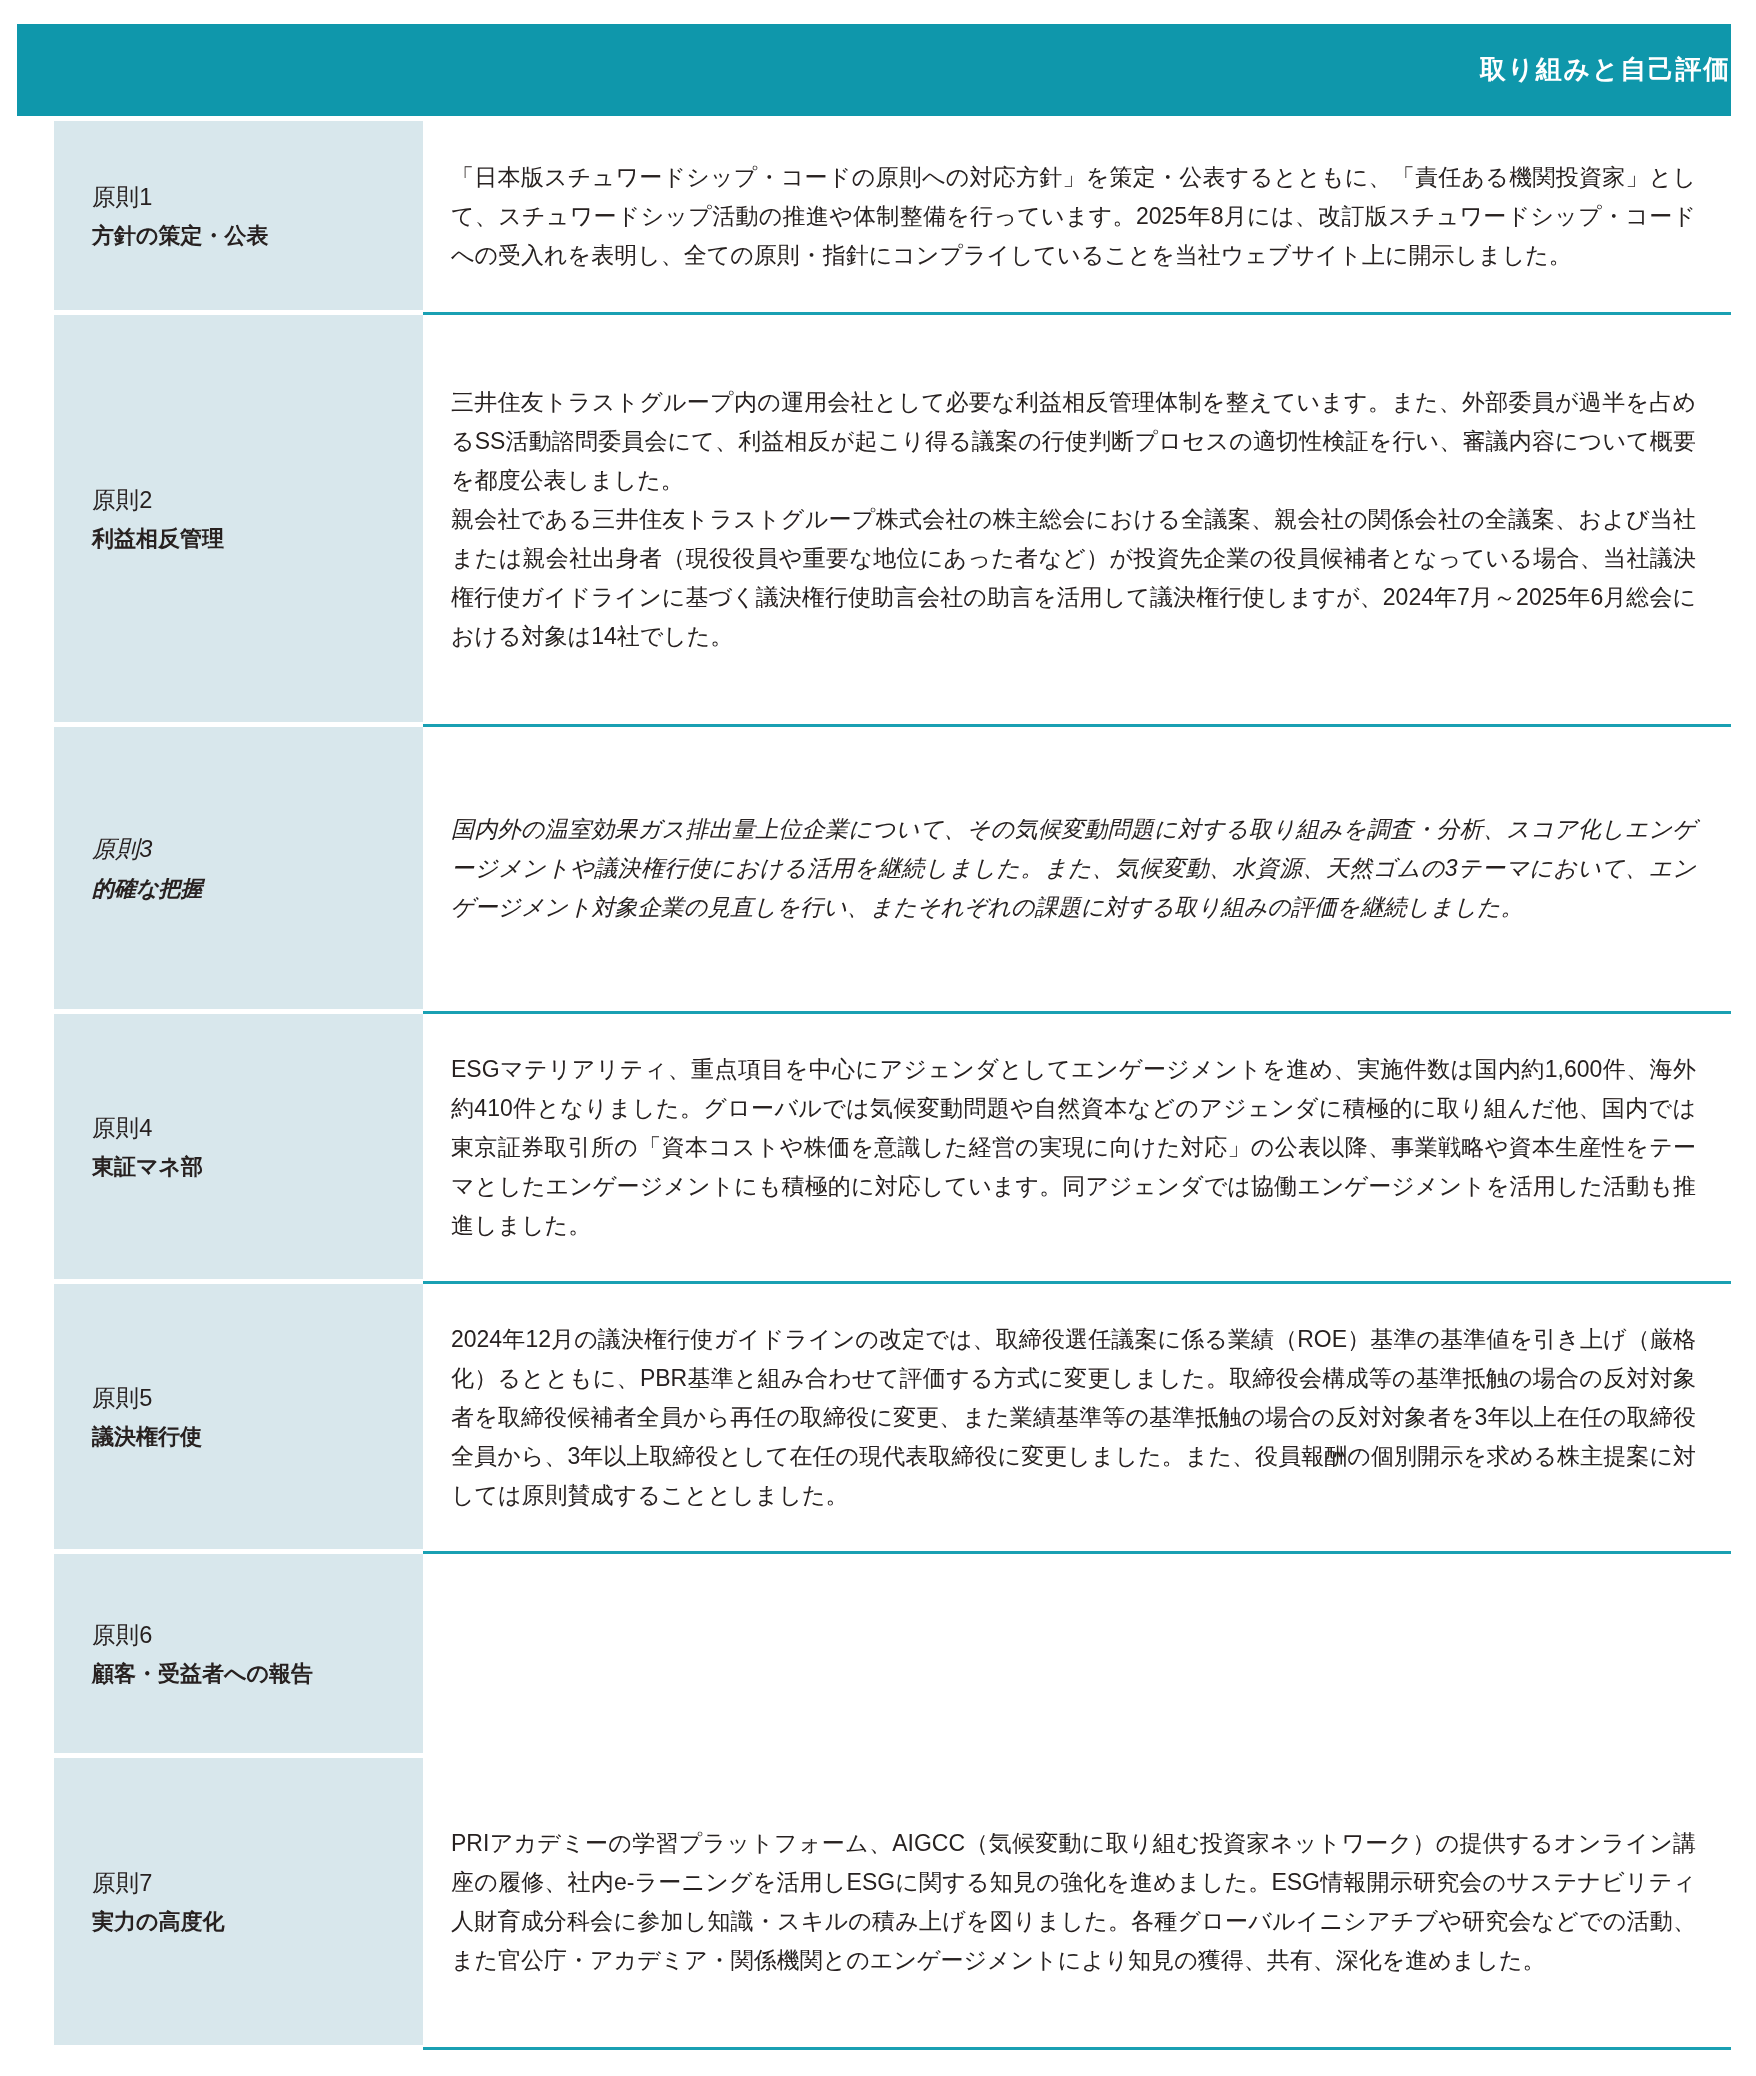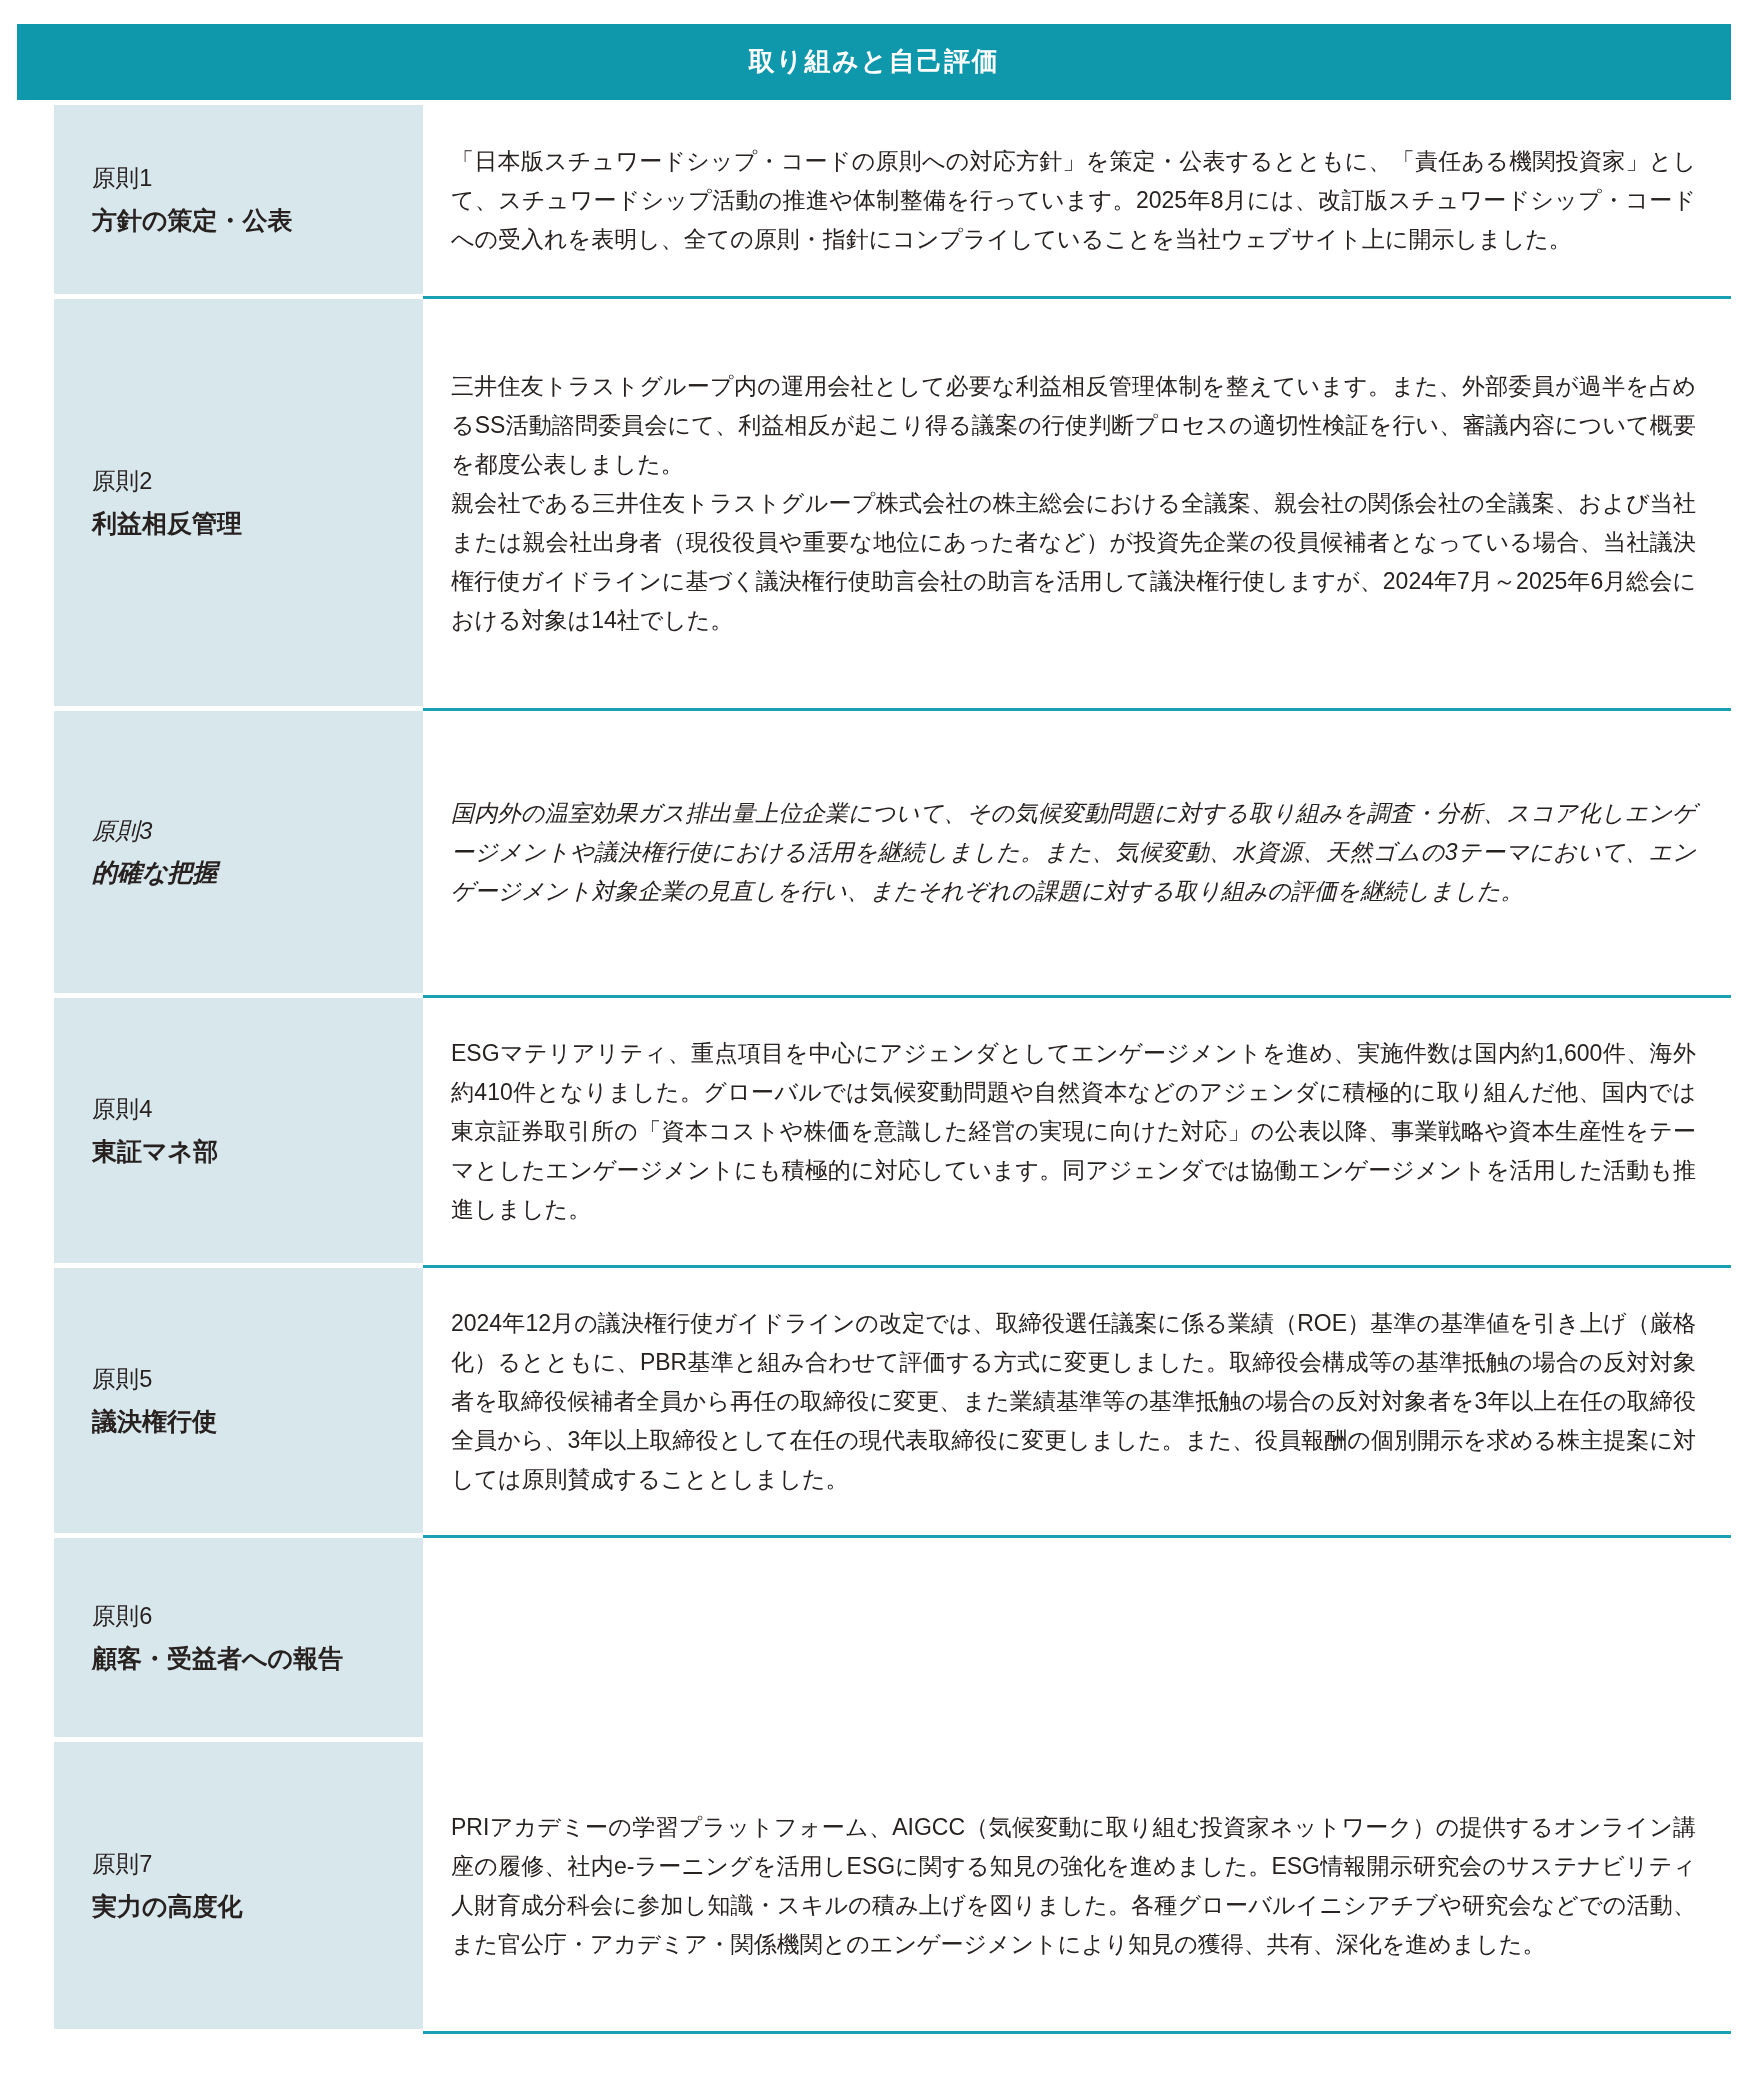--- a/index.html
+++ b/index.html
@@ -9,25 +9,25 @@
     font-family: "Liberation Sans", "DejaVu Sans", sans-serif;
   }
   body { height: 2076px; position: relative; overflow: hidden; }
   .sheet {
     position: absolute;
     left: 17px;
     top: 23.6px;
     width: 1714px;
   }
   .table-header {
-    height: 76px;
+    height: 92px;
     background: var(--accent-teal, #0f97ab);
     display: flex;
     align-items: center;
-    justify-content: center;
+    justify-content: flex-end;
   }
   .table-header-title {
     color: #ffffff;
     font-size: 26px;
     font-weight: bold;
     letter-spacing: 1.7px;
   }
   .principles-table { margin-top: 5px; }
   .prow { display: flex; align-items: stretch; }
   .prow:nth-of-type(1) { min-height: 194px; }
@@ -48,21 +48,21 @@
     padding-left: 38px;
     padding-right: 17px;
     margin-left: 37px;
   }
   .principle-number {
     font-size: 23.6px;
     color: var(--body-text, #272120);
     line-height: 1.75;
   }
   .principle-title {
-    font-size: 25px;
+    font-size: 22px;
     font-weight: bold;
     color: var(--body-text, #272120);
     line-height: 1.6;
   }
   .text-cell {
     flex: 1 1 auto;
     background: #ffffff;
     border-bottom: 3.4px solid var(--row-separator, #19a0b3);
     display: flex;
     align-items: center;

